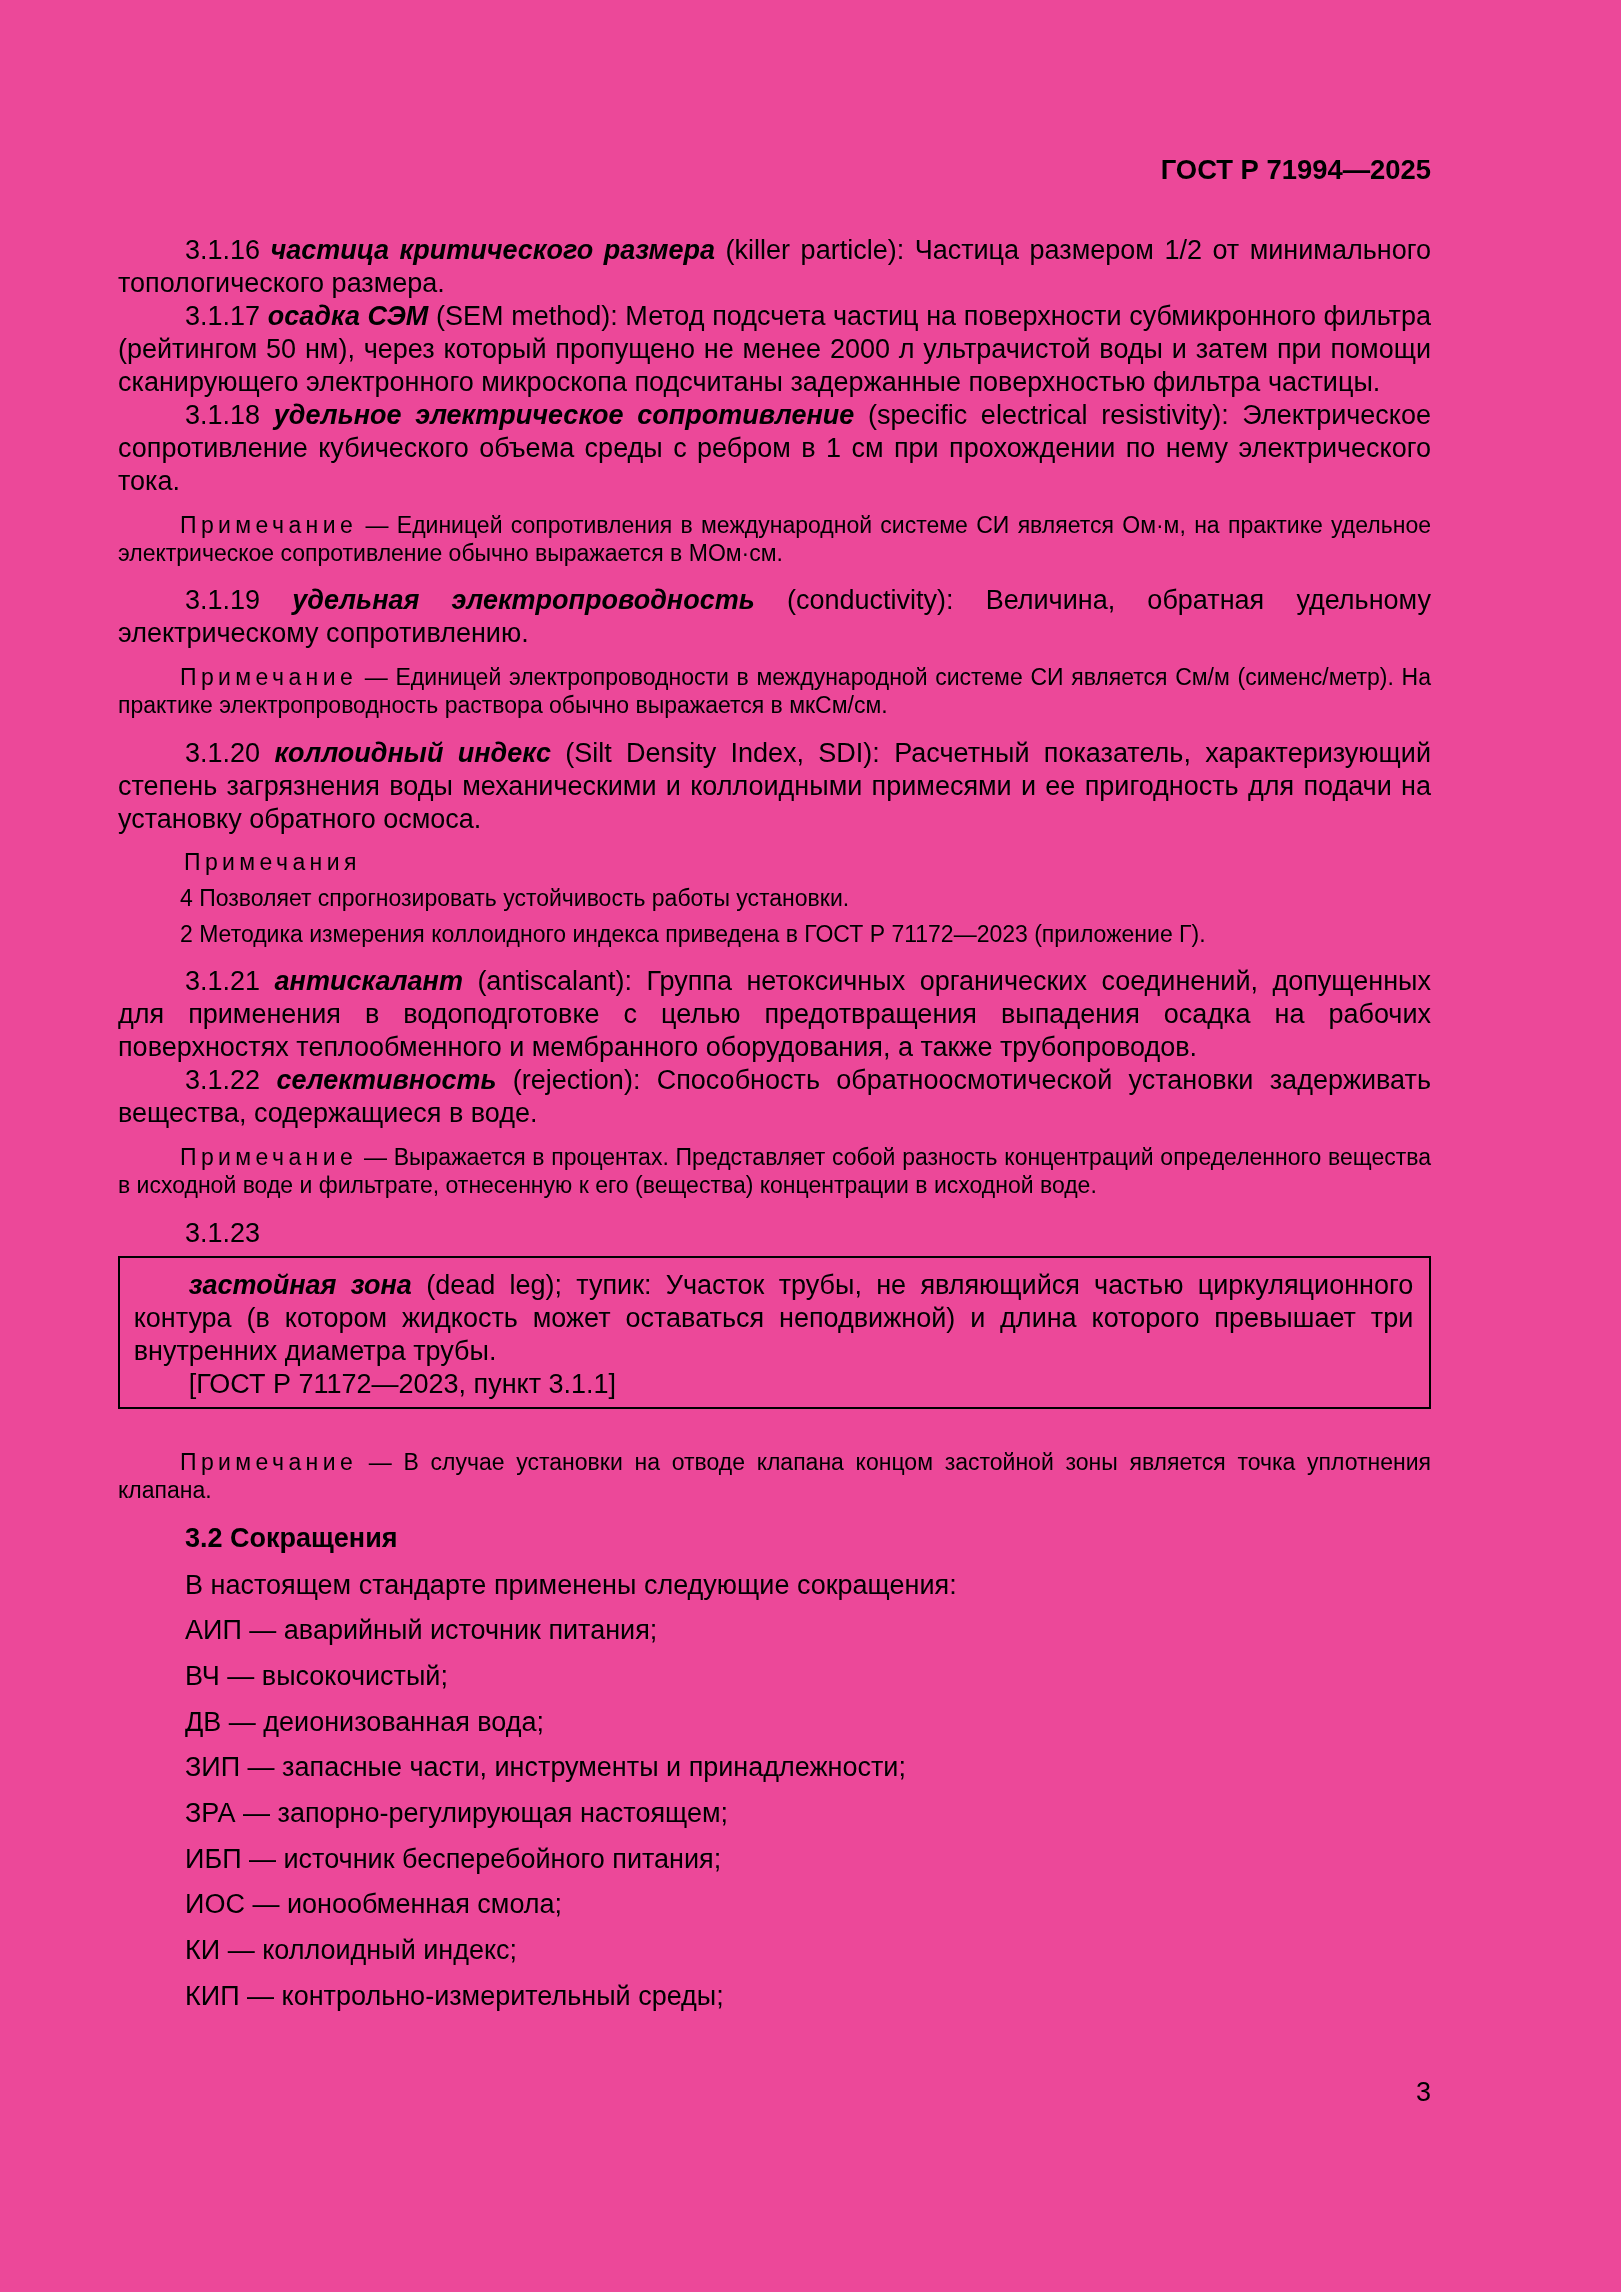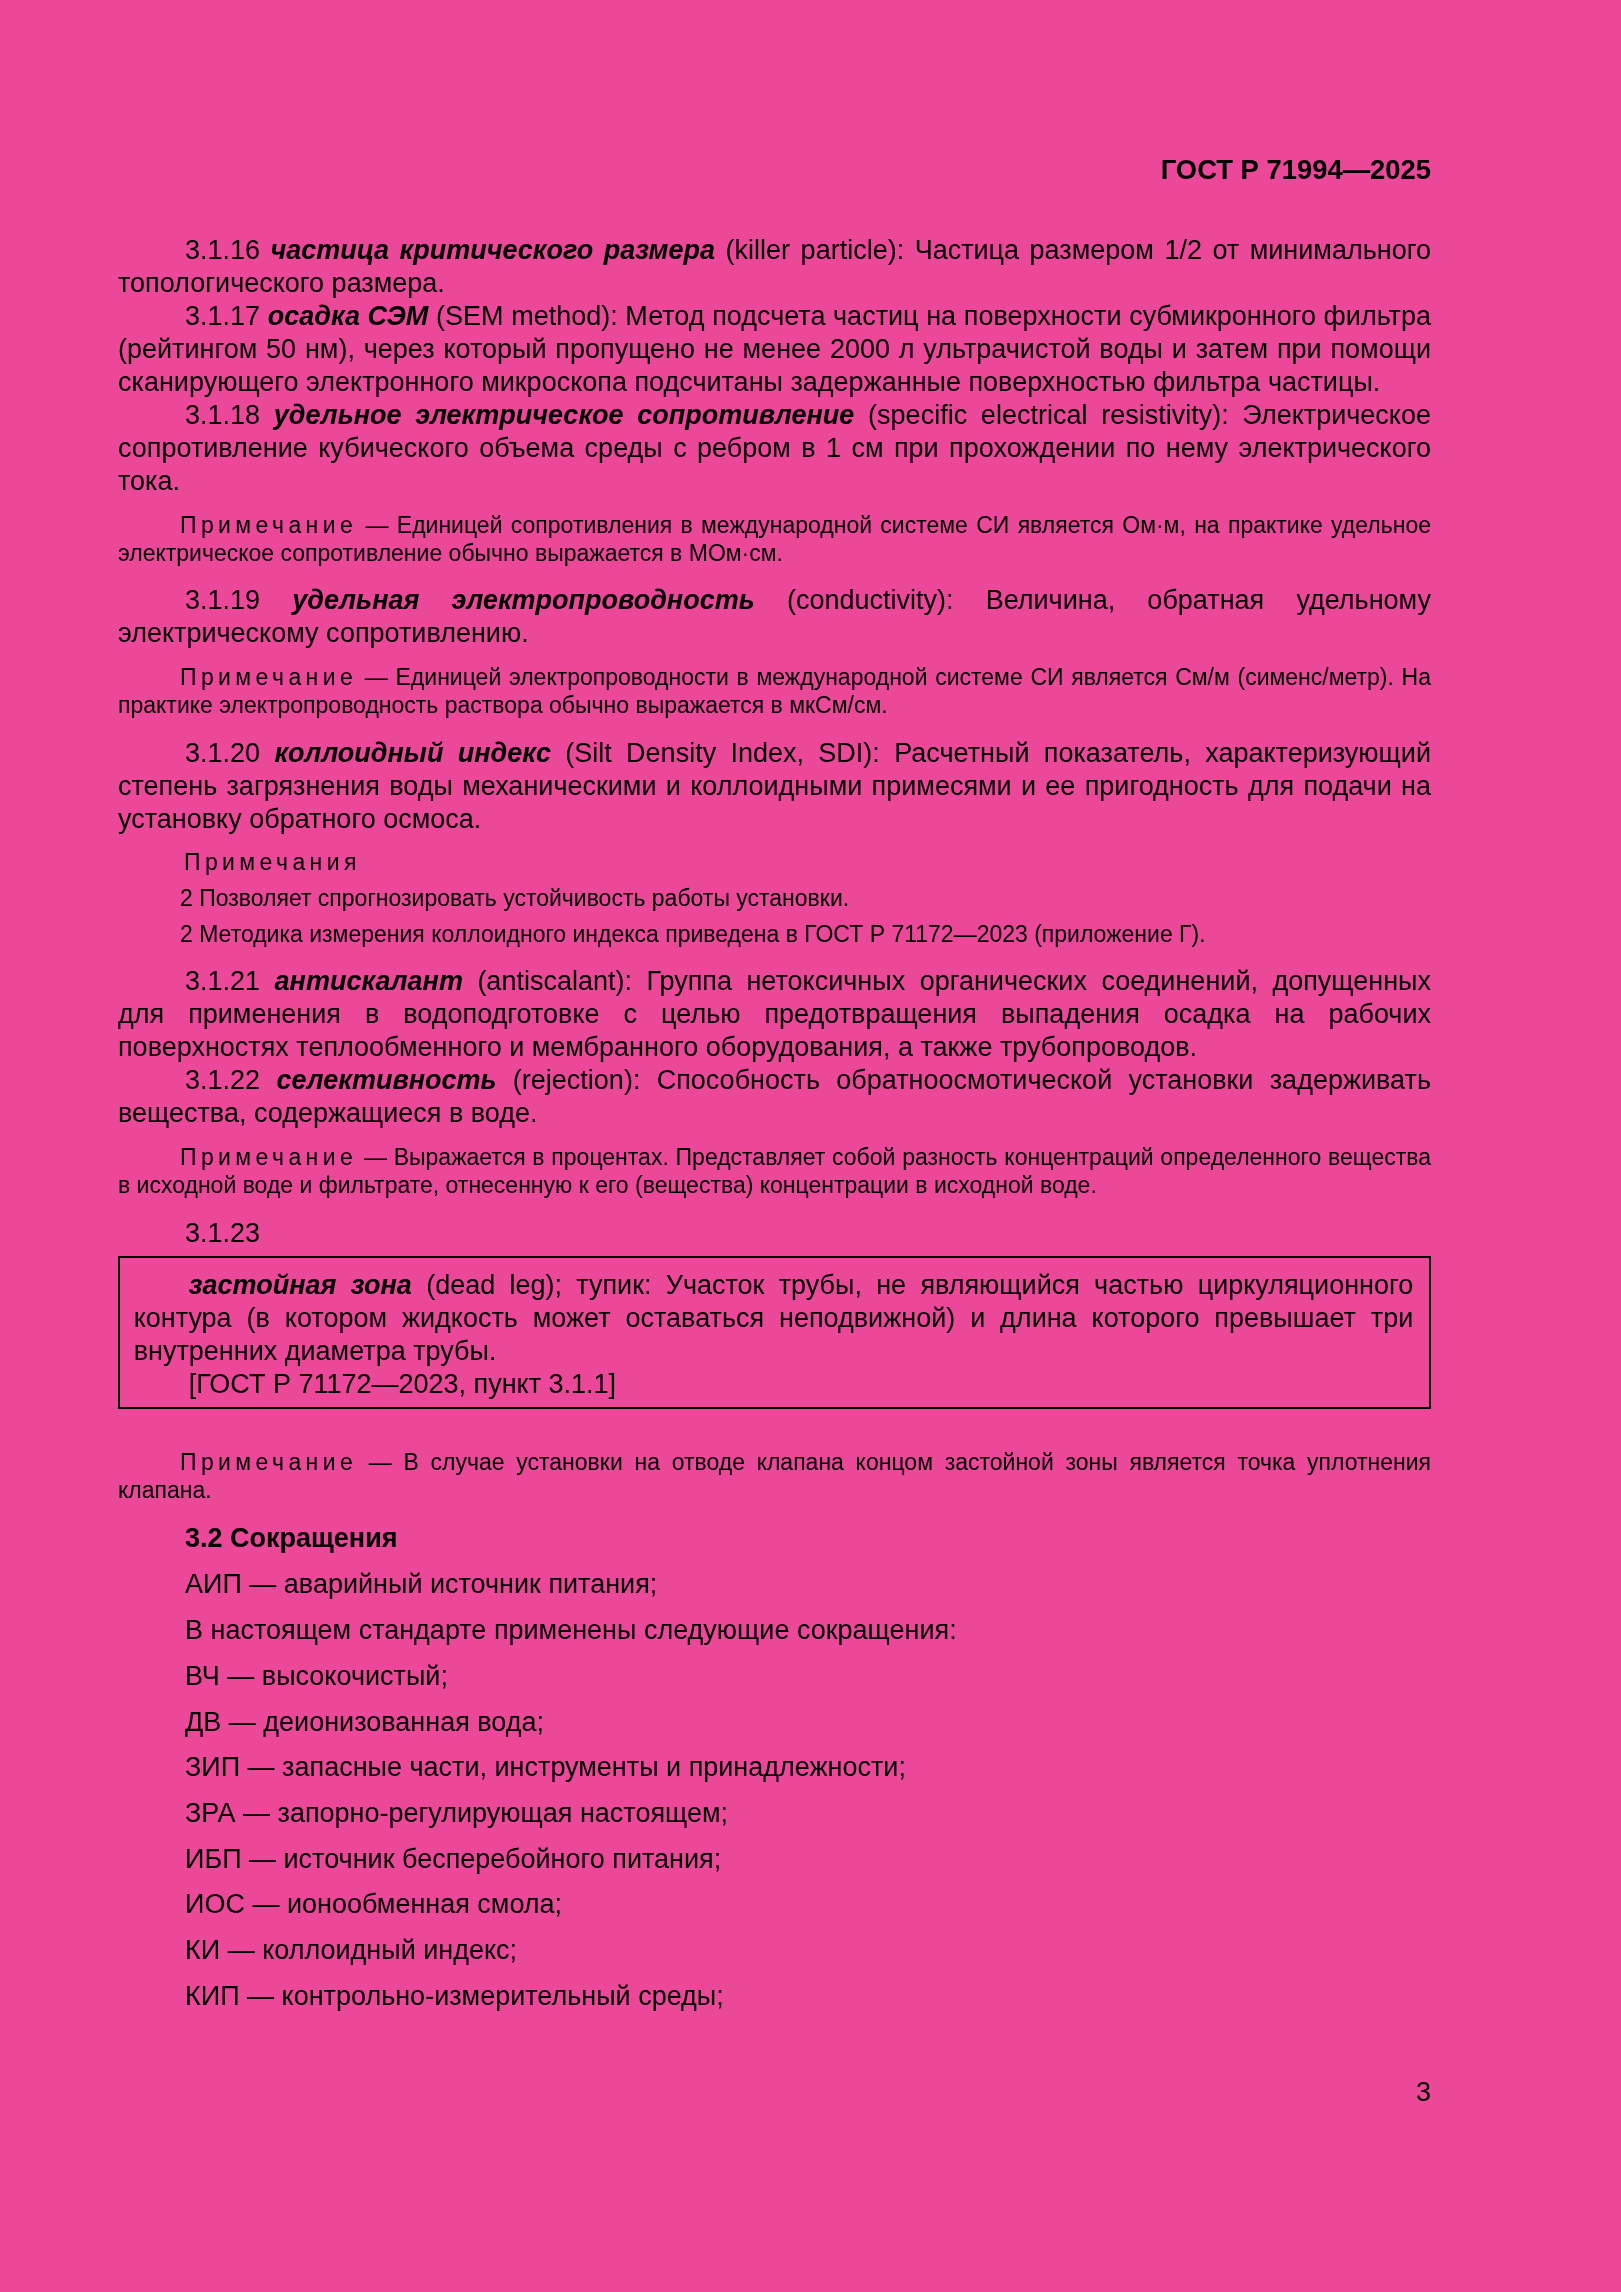--- a/index.html
+++ b/index.html
@@ -112,21 +112,21 @@
   <p class="para">
     <span>3.1.20</span>
     <b class="term-name">коллоидный индекс</b>
     <span>(Silt Density Index, SDI): Расчетный показатель, характеризующий степень загрязнения воды механическими и коллоидными примесями и ее пригодность для подачи на установку обратного осмоса.</span>
   </p>
 
   <div class="notes-group">
     <p class="note note-heading">
       <span class="note-label">Примечания</span>
     </p>
-    <p class="note note-item">2 Позволяет спрогнозировать устойчивость работы установки.</p>
+    <p class="note note-item">4 Позволяет спрогнозировать устойчивость работы установки.</p>
     <p class="note note-item">2 Методика измерения коллоидного индекса приведена в ГОСТ Р 71172—2023 (приложение Г).</p>
   </div>
 
   <p class="para">
     <span>3.1.21</span>
     <b class="term-name">антискалант</b>
     <span>(antiscalant): Группа нетоксичных органических соединений, допущенных для применения в водоподготовке с целью предотвращения выпадения осадка на рабочих поверхностях теплообменного и мембранного оборудования, а также трубопроводов.</span>
   </p>
 
   <p class="para">
@@ -151,23 +151,23 @@
   </div>
 
 
   <p class="note">
     <span class="note-label">Примечание</span>
     <span>— В случае установки на отводе клапана концом застойной зоны является точка уплотнения клапана.</span>
   </p>
 
   <p class="section-heading">3.2 Сокращения</p>
 
+  <p class="para intro">В настоящем стандарте применены следующие сокращения:</p>
+
   <p class="para abbr-item">АИП — аварийный источник питания;</p>
-
-  <p class="para intro">В настоящем стандарте применены следующие сокращения:</p>
   <p class="para abbr-item">ВЧ — высокочистый;</p>
   <p class="para abbr-item">ДВ — деионизованная вода;</p>
   <p class="para abbr-item">ЗИП — запасные части, инструменты и принадлежности;</p>
   <p class="para abbr-item">ЗРА — запорно-регулирующая настоящем;</p>
   <p class="para abbr-item">ИБП — источник бесперебойного питания;</p>
   <p class="para abbr-item">ИОС — ионообменная смола;</p>
   <p class="para abbr-item">КИ — коллоидный индекс;</p>
   <p class="para abbr-item">КИП — контрольно-измерительный среды;</p>
 
   <div class="page-number">3</div>

